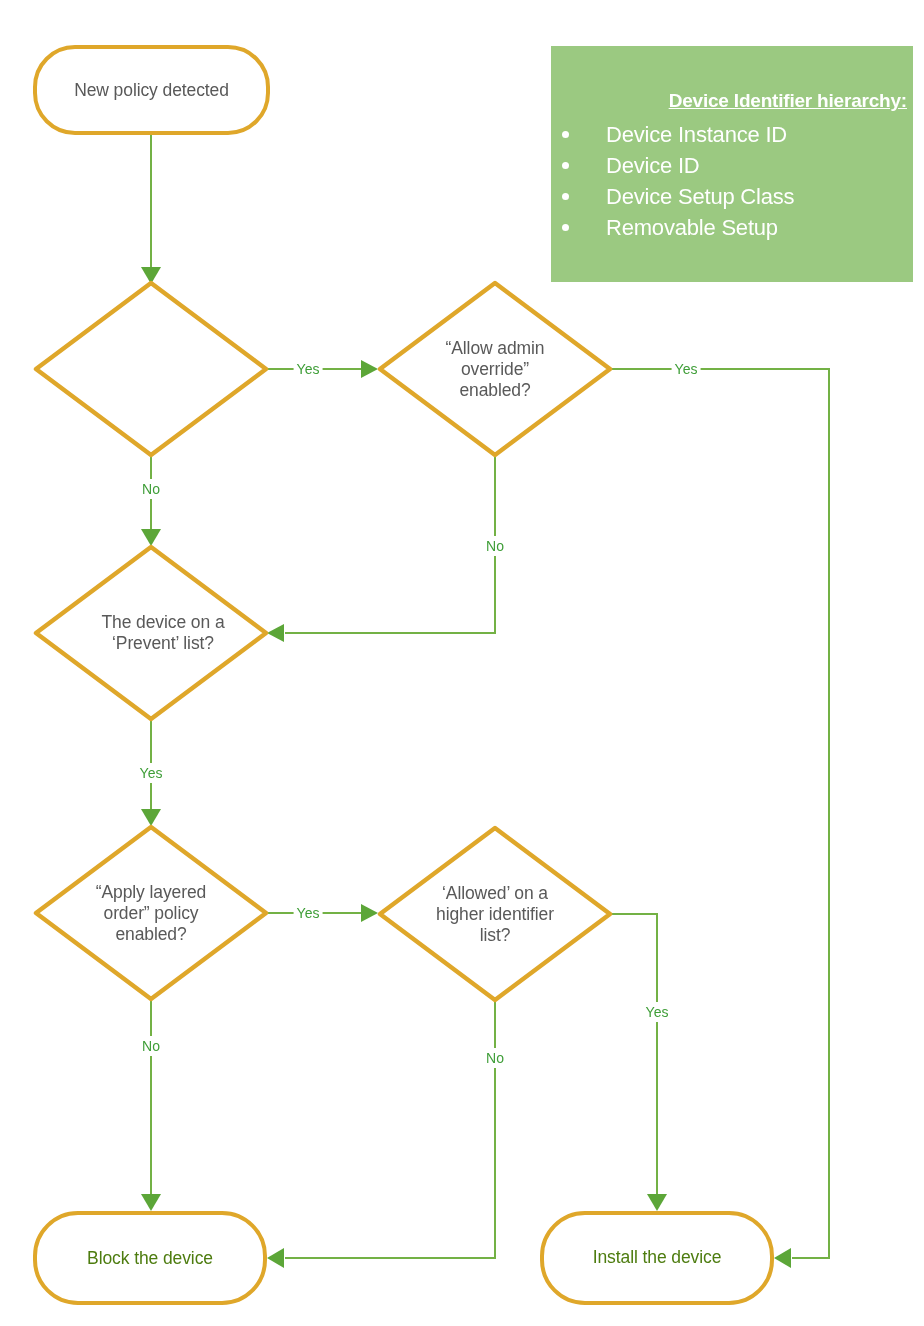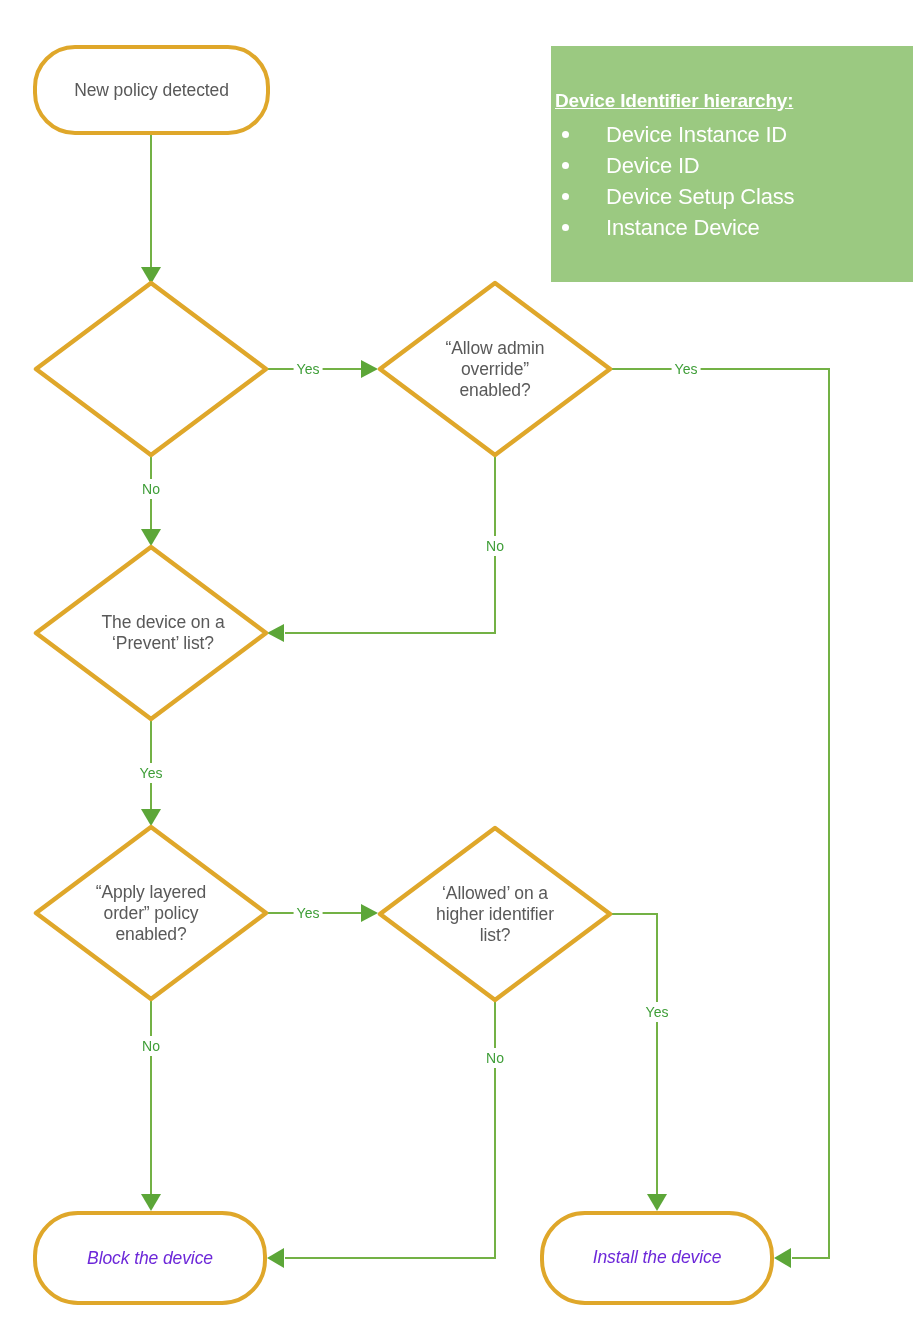--- a/index.html
+++ b/index.html
@@ -6,30 +6,31 @@
   .canvas{
     position:relative;width:924px;height:1326px;background:#ffffff;
     font-family:"Liberation Sans",sans-serif;overflow:hidden;
   }
   .canvas svg{position:absolute;left:0;top:0;}
   .node-label{
     position:absolute;display:flex;align-items:center;justify-content:center;
     text-align:center;white-space:pre-line;
     font-size:17.5px;line-height:21px;color:#595959;letter-spacing:-0.1px;
   }
-  .terminal-label{color:#6d28d9;font-style:italic;}
+  .terminal-label{color:#4d7c0f;}
   .edge-label{
     position:absolute;transform:translate(-50%,-50%);
     background:#ffffff;padding:0 3px;
     font-size:14px;line-height:20px;color:#3F9E38;
   }
   .info-box{
     position:absolute;left:551px;top:46px;width:362px;height:236px;
     background:#9BC981;color:#ffffff;box-sizing:border-box;
     padding:44px 6px 0 4px;
+    text-align:right;
   }
   .info-title{
     font-size:19px;font-weight:bold;text-decoration:underline;
     margin:0 0 7px 0;letter-spacing:-0.2px;
   }
   .info-row{
     display:flex;align-items:center;height:31px;font-size:22px;letter-spacing:-0.2px;
   }
   .bullet-dot{
     width:7px;height:7px;border-radius:50%;background:#ffffff;
@@ -125,17 +126,17 @@
     <div class="info-row">
       <span class="bullet-dot"></span>
       <span>Device ID</span>
     </div>
     <div class="info-row">
       <span class="bullet-dot"></span>
       <span>Device Setup Class</span>
     </div>
     <div class="info-row">
       <span class="bullet-dot"></span>
-      <span>Instance Device</span>
+      <span>Removable Setup</span>
     </div>
   </div>
 
 </div>
 
 </body></html>

